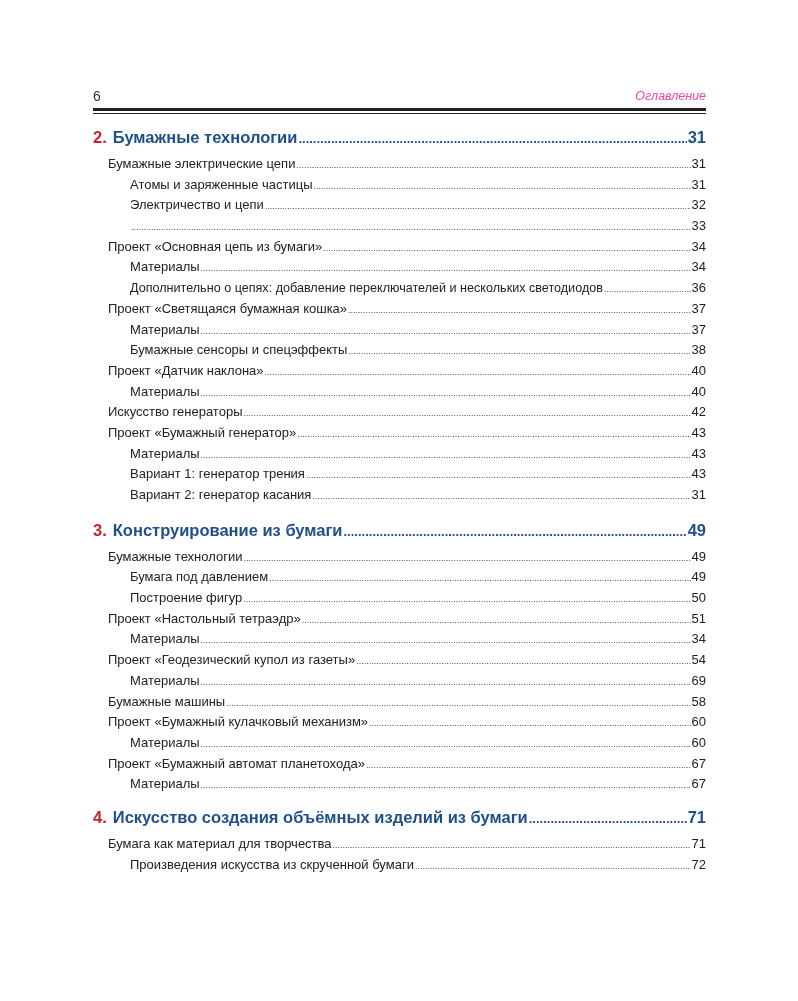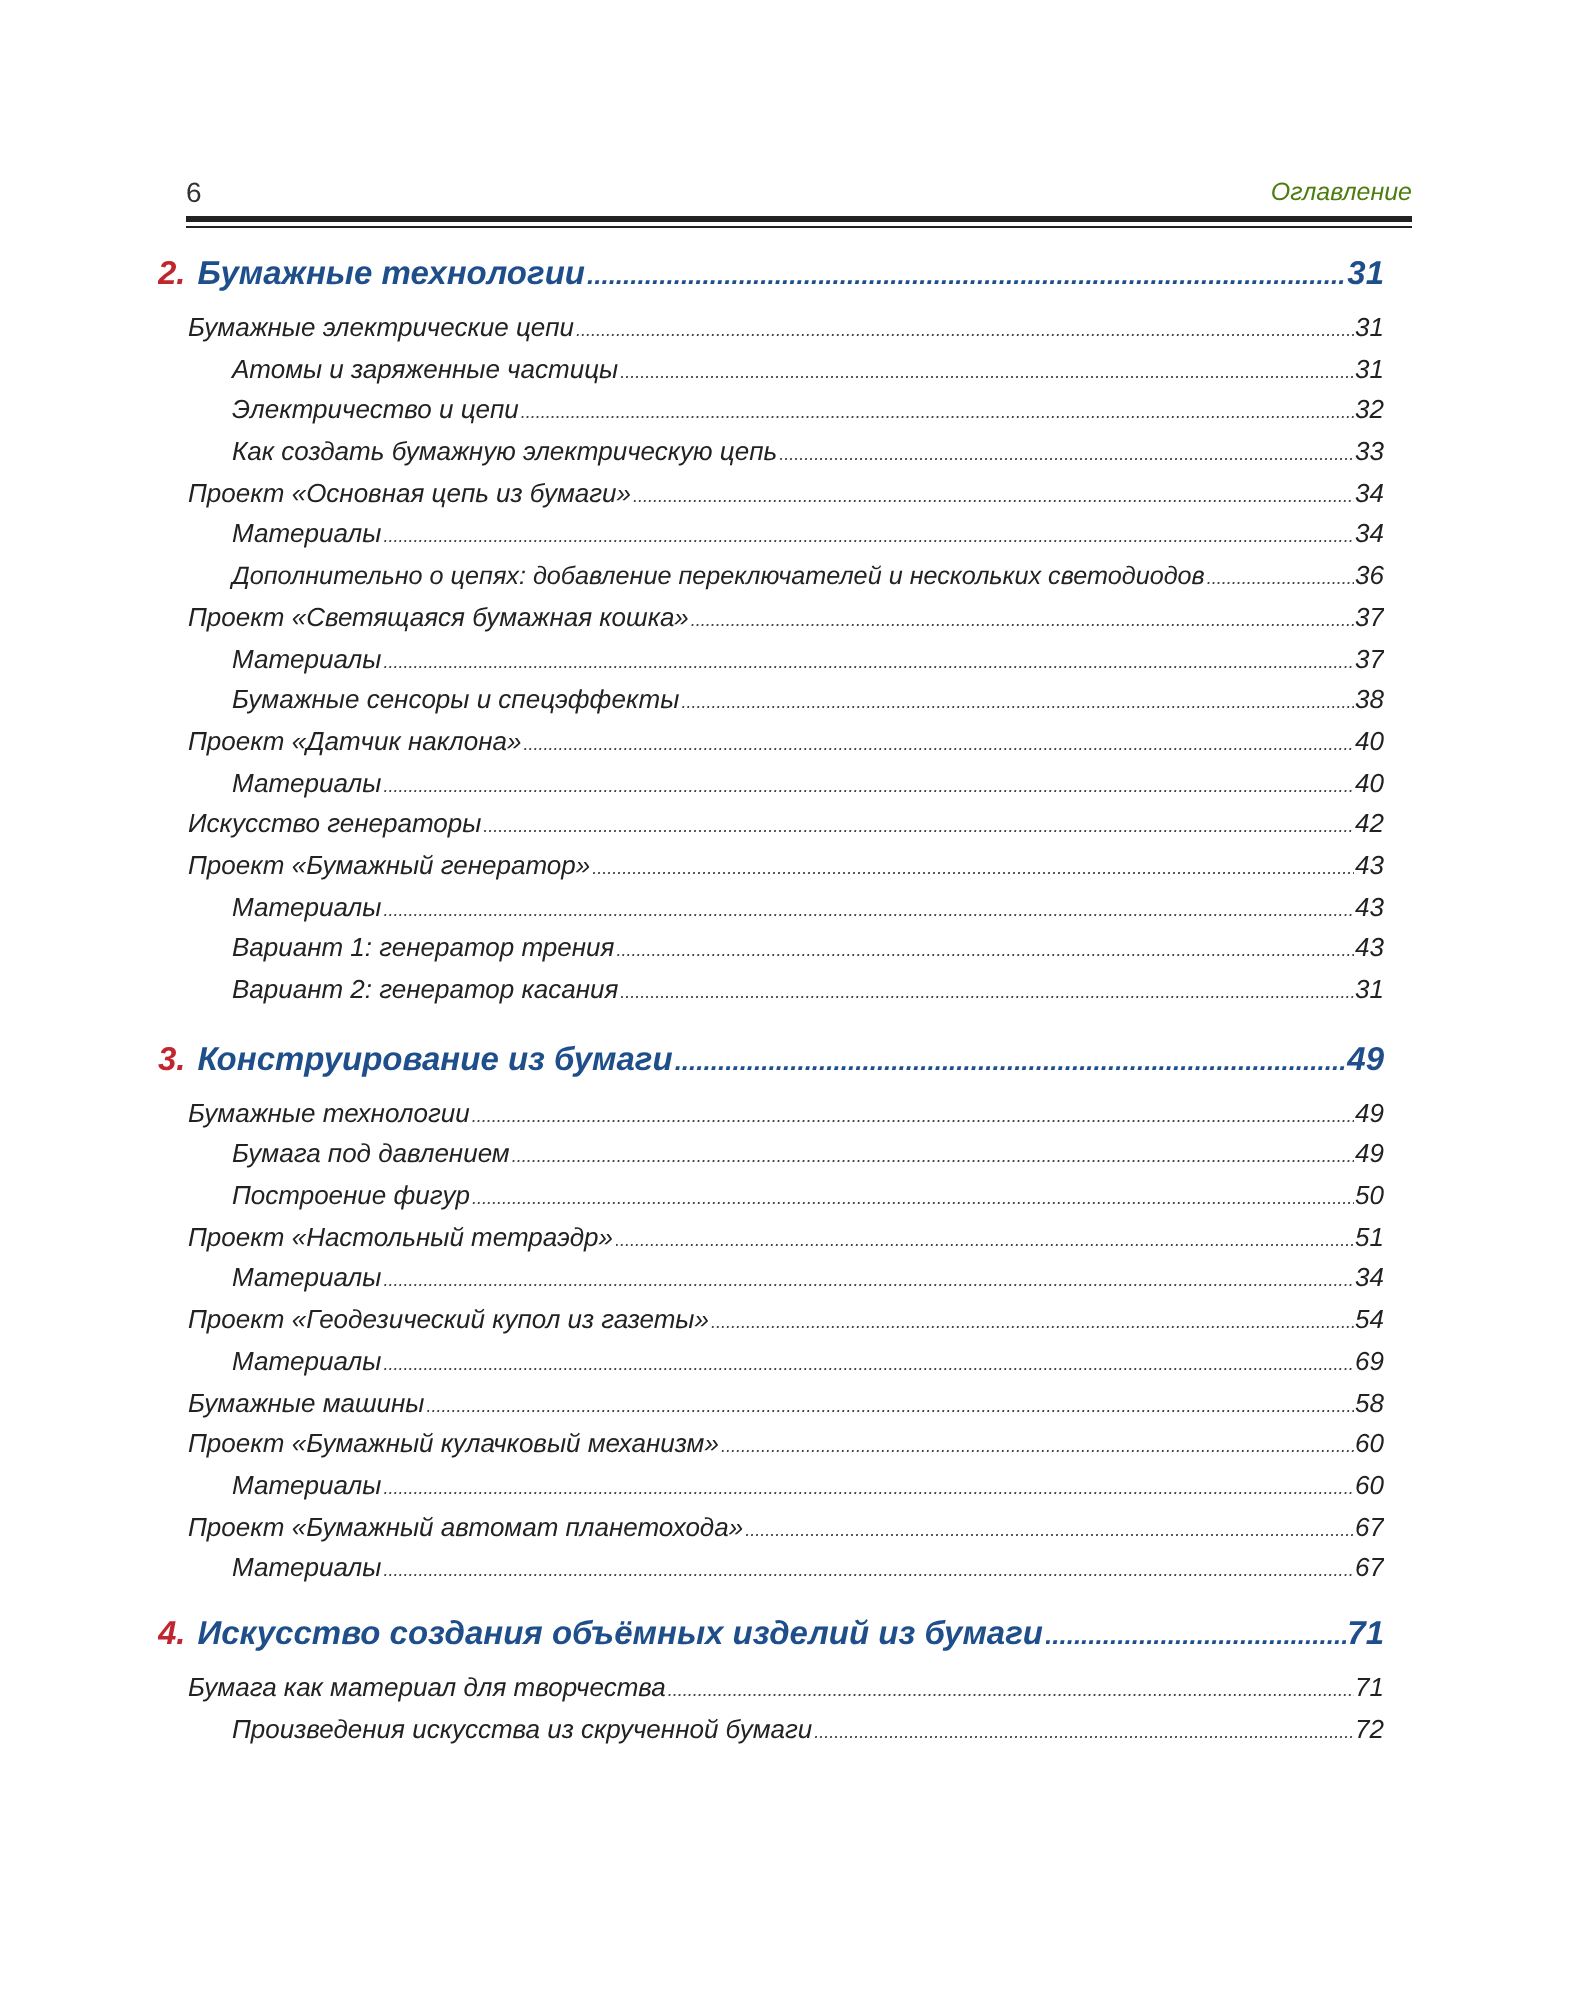--- a/index.html
+++ b/index.html
@@ -1,24 +1,24 @@
 <!DOCTYPE html>
 <html><head>
 <meta charset="utf-8">
 <style>
   html, body { margin: 0; padding: 0; background: #ffffff; }
   body { width: 798px; height: 1001px; position: relative; overflow: hidden;
          font-family: "Liberation Sans", "DejaVu Sans", sans-serif; color: #222222; }
   .page-header { position: absolute; left: 93px; top: 88px; width: 613px; height: 24px; }
   .page-num { position: absolute; left: 0; top: 0; font-size: 14px; color: #333; }
-  .running-title { position: absolute; right: 0; top: 1px; font-size: 12.5px; font-style: italic; color: #4d7c0f; }
+  .running-title { position: absolute; right: 0; top: 1px; font-size: 12.5px; font-style: italic; color: #ec4899; }
   .rule-thick { position: absolute; left: 0; top: 20px; width: 613px; height: 3px; background: #222; }
   .rule-thin { position: absolute; left: 0; top: 25px; width: 613px; height: 1px; background: #222; }
 
-  .toc { position: absolute; left: 79px; top: 124px; width: 613px; font-style: italic; }
+  .toc { position: absolute; left: 93px; top: 124px; width: 613px; }
   .chapter { margin-bottom: 0; }
   .row { display: flex; align-items: baseline; white-space: nowrap; overflow: hidden; }
   .row .title { flex: 0 0 auto; }
   .row .leader { flex: 1 1 auto; overflow: hidden; margin: 0 1px; color: #444; letter-spacing: 0px; }
   .row .leader::before { content: "................................................................................................................................................................................................................................................................................"; }
   .row .page { flex: 0 0 auto; }
 
   .row.ch { font-size: 16.5px; font-weight: bold; color: #1f4f8a; height: 26px; line-height: 26px; margin-bottom: 4px; }
   .row.ch .num { color: #c0262d; margin-right: 6px; }
   .row.ch .leader { color: #1f4f8a; font-size: 13px; }
@@ -58,21 +58,20 @@
         <span class="title">Атомы и заряженные частицы</span>
         <span class="leader"></span>
         <span class="page">31</span>
       </div>
     <div class="row l2">
         <span class="title">Электричество и цепи</span>
         <span class="leader"></span>
         <span class="page">32</span>
       </div>
     <div class="row l2">
-        <span class="title">Как создать бумажную электрическую цепь</span>
         <span class="leader"></span>
         <span class="page">33</span>
       </div>
     <div class="row l1">
         <span class="title">Проект «Основная цепь из бумаги»</span>
         <span class="leader"></span>
         <span class="page">34</span>
       </div>
     <div class="row l2">
         <span class="title">Материалы</span>

